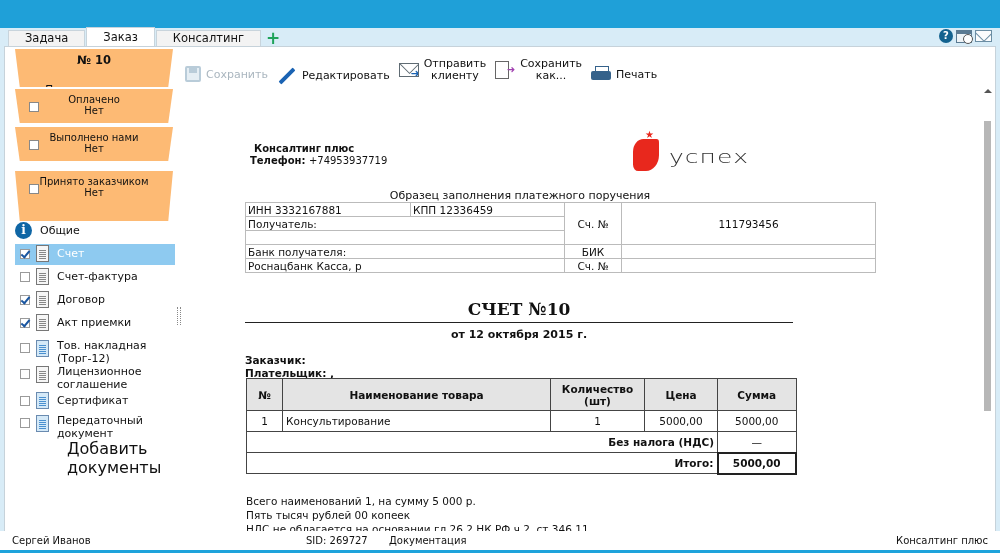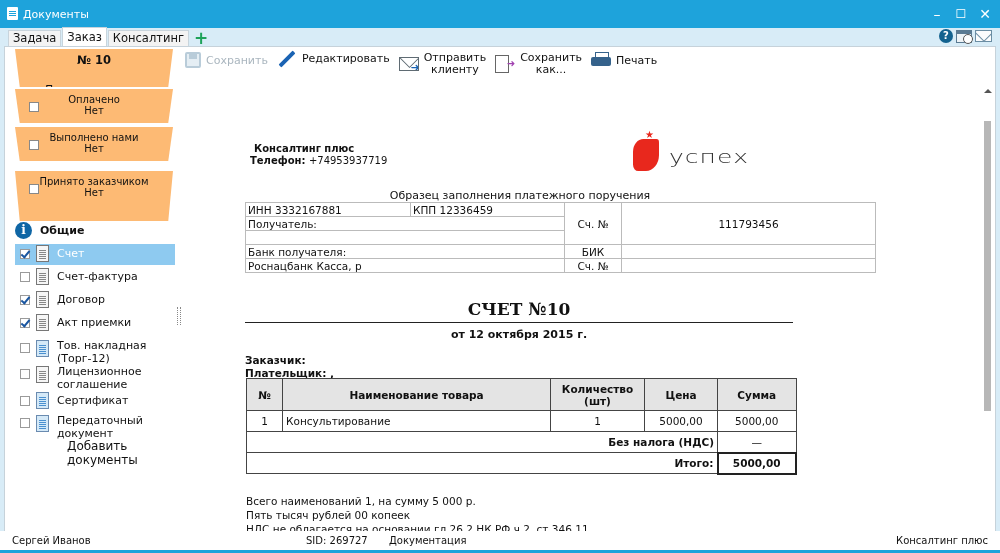--- a/index.html
+++ b/index.html
@@ -5,54 +5,54 @@
 *{box-sizing:border-box;margin:0;padding:0}
 html,body{width:1000px;height:553px;overflow:hidden;font-family:"DejaVu Sans","Liberation Sans",sans-serif;font-size:11px;color:#111;background:#1fa0d8}
 .win{position:absolute;left:0;top:0;width:1000px;height:553px;background:#1fa0d8}
 .titlebar{position:absolute;left:0;top:0;width:1000px;height:28px;background:#1ea3db;color:#fff}
 .titlebar .ticon{position:absolute;left:7px;top:7px;width:11px;height:13px;background:#fff;border-radius:1px}
 .titlebar .ticon:after{content:"";position:absolute;left:2px;top:4px;width:7px;height:1px;background:#1ea3db;box-shadow:0 2px 0 #1ea3db,0 4px 0 #1ea3db}
 .titlebar .ttext{position:absolute;left:23px;top:8px;font-size:11px;color:#fff}
 .wctl{position:absolute;top:5px;width:22px;height:18px;color:#fff;text-align:center;font-size:14px;line-height:18px}
 .client{position:absolute;left:0;top:28px;width:1000px;height:522px;background:#d8ecf7}
 .tabs{position:absolute;left:8px;top:0;height:18px;display:flex;align-items:flex-end}
-.tab{height:16px;padding:0 4px;background:#f3f3f3;border:1px solid #c8d4dc;border-bottom:none;font-size:11.5px;line-height:15px;margin-right:1px;color:#111}
+.tab{height:16px;padding:0 16px;background:#f3f3f3;border:1px solid #c8d4dc;border-bottom:none;font-size:11.5px;line-height:15px;margin-right:1px;color:#111}
 .tab.active{height:19px;background:#fff;line-height:18px}
 .tab-add{margin-left:4px;color:#1fa35a;font-size:17px;font-weight:bold;line-height:16px}
 .topicons{position:absolute;right:8px;top:0;display:flex;gap:3px;align-items:center;height:16px}
 .ic-help{width:14px;height:14px;border-radius:50%;background:#13628f;color:#fff;font-size:10px;font-weight:bold;text-align:center;line-height:14px}
 .ic-cal{width:16px;height:13px;border:1px solid #5a7a92;background:#eef3f6;position:relative}
 .ic-cal:before{content:"";position:absolute;left:0;top:0;width:14px;height:3px;background:#5a7a92}
 .ic-cal:after{content:"";position:absolute;right:-2px;bottom:-2px;width:8px;height:8px;border-radius:50%;background:#fff;border:1px solid #555}
 .ic-mail{width:17px;height:12px;border:1px solid #6b8da3;background:#fbfcfd;position:relative;overflow:hidden}
 .ic-mail:before{content:"";position:absolute;left:1px;top:-6px;width:12px;height:12px;border:1px solid #6b8da3;transform:rotate(45deg)}
 .panel{position:absolute;left:4px;top:18px;width:992px;height:502px;background:#fff;border:1px solid #c6d2da}
 .left{position:absolute;left:0;top:0;width:180px;height:480px}
 .trap{position:absolute;left:10px;width:158px;background:#fdba74;clip-path:polygon(0 0,100% 0,97% 100%,3% 100%);text-align:center;color:#111}
 .trap .num{font-weight:bold;font-size:11.5px;margin-top:4px}
 .trap .sub{font-size:10.5px;margin-top:16px}
 .trap .sub:after{content:"";display:inline-block;margin-left:2px;border-left:3px solid transparent;border-right:3px solid transparent;border-top:4px solid #111;vertical-align:middle}
 .trap .cb{position:absolute;left:14px;width:10px;height:10px;border:1px solid #888;background:#fff}
 .trap .l1{font-size:10px;margin-top:5px}
 .trap .l2{font-size:10px}
 .sect{position:absolute;left:10px;top:175px;display:flex;align-items:center;gap:8px}
 .info{width:17px;height:17px;border-radius:50%;background:#0f66a5;color:#fff;font-weight:bold;font-family:"DejaVu Serif",serif;font-size:12px;text-align:center;line-height:17px}
-.sect span{font-weight:bold;font-size:11px}
+.sect span{font-weight:normal;font-size:11px}
 .docitem{position:absolute;left:10px;width:160px;display:flex;align-items:flex-start}
 .docitem.sel{background:#8ecaf0;color:#fff}
 .docitem .cbx{width:10px;height:10px;border:1px solid #9a9a9a;background:#fff;margin:5px 4px 0 5px;position:relative;flex:0 0 auto}
 .docitem .cbx.on:after{content:"";position:absolute;left:2px;top:-1px;width:3px;height:7px;border-right:2px solid #1a56a0;border-bottom:2px solid #1a56a0;transform:rotate(40deg)}
 .docitem .dico{width:13px;height:17px;border:1px solid #777;background:#f6f6f6;margin:1px 8px 0 2px;position:relative;flex:0 0 auto}
 .docitem .dico:after{content:"";position:absolute;left:2px;top:4px;width:7px;height:1px;background:#888;box-shadow:0 2px 0 #888,0 4px 0 #888,0 6px 0 #888,0 8px 0 #888}
 .docitem .dico.blue{background:#d4e9f8;border-color:#6a8bb0}
 .docitem .dico.blue:after{background:#4a90d0;box-shadow:0 2px 0 #4a90d0,0 4px 0 #4a90d0,0 6px 0 #4a90d0,0 8px 0 #4a90d0}
 .docitem .lbl{font-size:11px;line-height:13px;padding-top:3px}
-.adddocs{position:absolute;left:62px;top:392px;font-size:12px}
+.adddocs{position:absolute;left:62px;top:392px;font-size:16px}
 .grip{position:absolute;left:172px;top:260px;width:4px;height:18px;border-left:1px dotted #888;border-right:1px dotted #888}
-.toolbar{position:absolute;left:180px;top:5px;height:30px;display:flex;align-items:flex-start}
+.toolbar{position:absolute;left:180px;top:5px;height:30px;display:flex;align-items:flex-end}
 .tb{display:flex;align-items:center;gap:5px;font-size:11px;margin-right:9px;color:#111}
 .tb.dis{color:#aab6bf}
 .tb .two{text-align:center;line-height:12px}
 .ico-save{width:16px;height:16px;border:2px solid #b9ccd9;border-radius:2px;position:relative;background:#e5eef4}
 .ico-save:after{content:"";position:absolute;left:2px;top:0;width:8px;height:5px;background:#b9ccd9}
 .ico-pen{width:20px;height:4px;background:#1a63b3;transform:rotate(-45deg);border-radius:1px}
 .ico-env{width:20px;height:14px;border:1px solid #5f6b73;position:relative;overflow:hidden;background:#fff}
 .ico-env:before{content:"";position:absolute;left:2px;top:-8px;width:13px;height:13px;border:1px solid #5f6b73;transform:rotate(45deg)}
 .ico-env:after{content:"➜";position:absolute;right:-2px;bottom:-4px;color:#1a63b3;font-size:11px}
 .ico-file{width:14px;height:18px;border:1px solid #666;background:#fff;position:relative}
@@ -90,27 +90,20 @@
 .stamp{position:absolute;left:420px;top:454px;width:112px;height:112px;border-radius:50%;border:3px solid #3a3785}
 .stamp:after{content:"";position:absolute;left:6px;top:6px;width:94px;height:94px;border-radius:50%;border:1px solid #3a3785}
 .status{position:absolute;left:0;top:531px;width:1000px;height:19px;background:#fff;font-size:10px}
 .status span{position:absolute;top:4px}
 .bottomline{position:absolute;left:0;top:550px;width:1000px;height:3px;background:#1ea3db}
 </style>
 </head>
 <body>
 
 <div class="win">
-  <div class="titlebar">
-    <div class="ticon"></div>
-    <div class="ttext">Документы</div>
-    <div class="wctl" style="left:926px">–</div>
-    <div class="wctl" style="left:950px;font-size:12px">☐</div>
-    <div class="wctl" style="left:974px">✕</div>
-  </div>
 
   <div class="client">
     <div class="tabs">
       <div class="tab">Задача</div>
       <div class="tab active">Заказ</div>
       <div class="tab">Консалтинг</div>
       <div class="tab-add">+</div>
     </div>
     <div class="topicons">
       <div class="ic-help">?</div>

